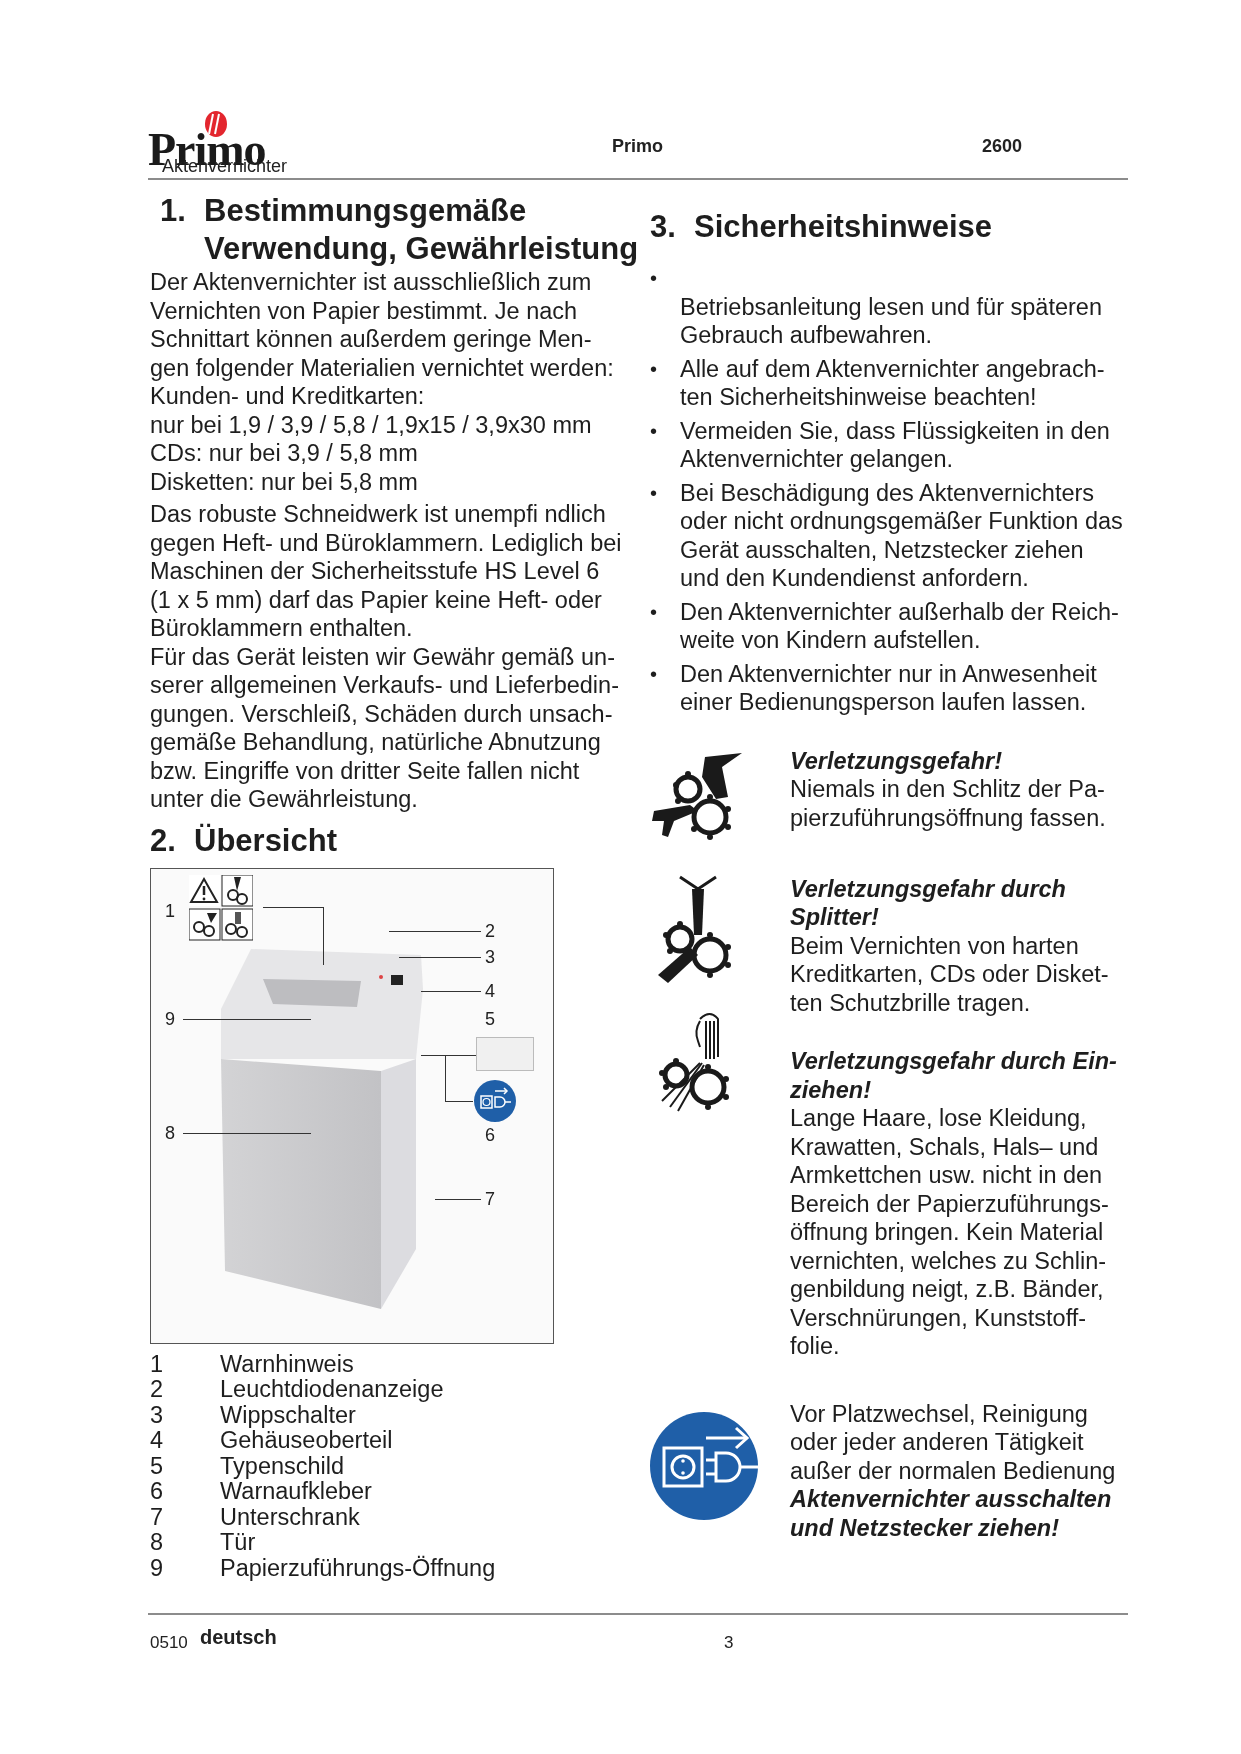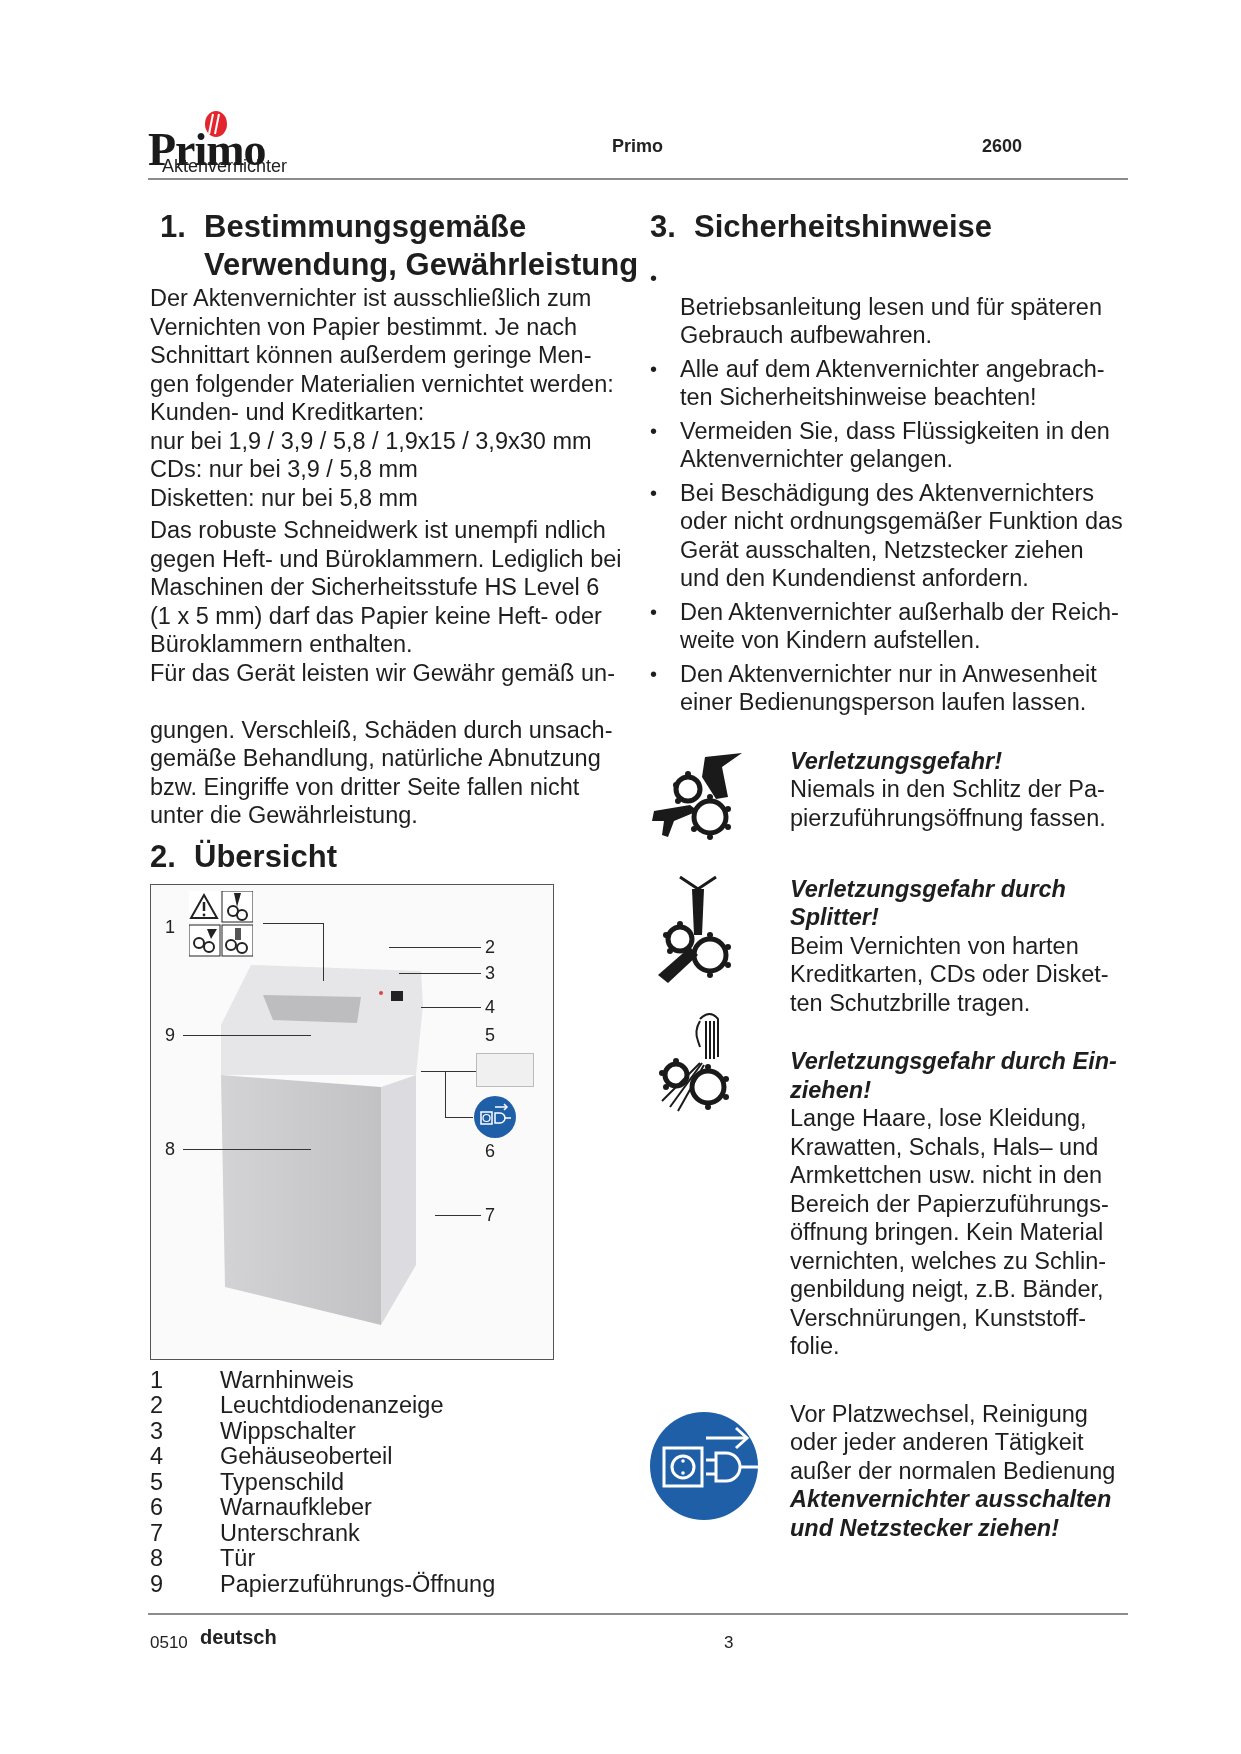--- a/index.html
+++ b/index.html
@@ -7,21 +7,21 @@
   .abs { position:absolute; }
   
   .logo { left:148px; top:108px; width:140px; height:66px; }
   .logo-word { position:absolute; left:0; top:18px; font-family:"Liberation Serif", serif; font-weight:bold; font-size:46px; color:#1a1a1a; letter-spacing:-1px; line-height:48px; }
   .logo-mark { position:absolute; left:52px; top:2px; }
   .hdr-sub { left:162px; top:136px; font-size:18px; color:#222;margin-top:20px; }
   .hdr-mid { left:612px; top:136px; font-size:18px; font-weight:bold; color:#222; }
   .hdr-right { left:982px; top:136px; font-size:18px; font-weight:bold; color:#222;text-align:right; }
   .rule { left:148px; width:980px; height:2px; background:#8c8c8c; }
   
-  .col-left { left:150px; top:208px; width:490px; }
+  .col-left { left:150px; top:192px; width:490px; }
   .col-right { left:650px; top:208px; width:510px; }
   h2 { margin:0; font-weight:bold; font-size:31px; line-height:38px; color:#1e1e1e; }
   .h1 { padding-left:10px; }
   .h1 .num { display:inline-block; width:44px; }
   .h1 .line2 { padding-left:44px; display:block; }
   p { margin:0; font-size:23.5px; line-height:28.5px; }
   .mt4 { margin-top:4px; }
   .diagram { position:relative; width:402px; height:474px; border:1.5px solid #555; margin-top:8px; background:#fafafa; overflow:hidden; }
   .legend { margin-top:8px; font-size:23.5px; line-height:25.5px; }
   .legend-row { display:flex; }
@@ -74,21 +74,21 @@
   </p>
   <p class="mt4">
     <span>Das robuste Schneidwerk ist unempfi ndlich</span><br>
     <span>gegen Heft- und Büroklammern. Lediglich bei</span><br>
     <span>Maschinen der Sicherheitsstufe HS Level 6</span><br>
     <span>(1 x 5 mm) darf das Papier keine Heft- oder</span><br>
     <span>Büroklammern enthalten.</span>
   </p>
   <p>
     <span>Für das Gerät leisten wir Gewähr gemäß un-</span><br>
-    <br>
+    <span>serer allgemeinen Verkaufs- und Lieferbedin-</span><br>
     <span>gungen. Verschleiß, Schäden durch unsach-</span><br>
     <span>gemäße Behandlung, natürliche Abnutzung</span><br>
     <span>bzw. Eingriffe von dritter Seite fallen nicht</span><br>
     <span>unter die Gewährleistung.</span>
   </p>
 
   <h2 style="margin-top:8px;">
     <span style="display:inline-block;width:44px;">2.</span><span>Übersicht</span>
   </h2>
 

